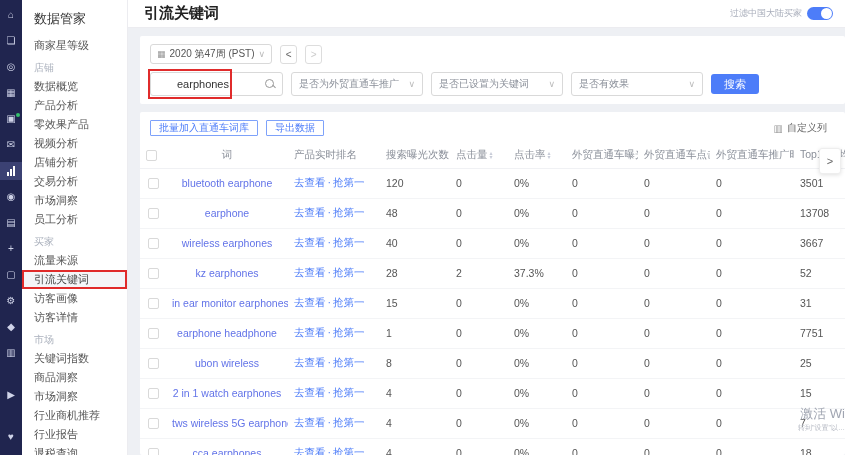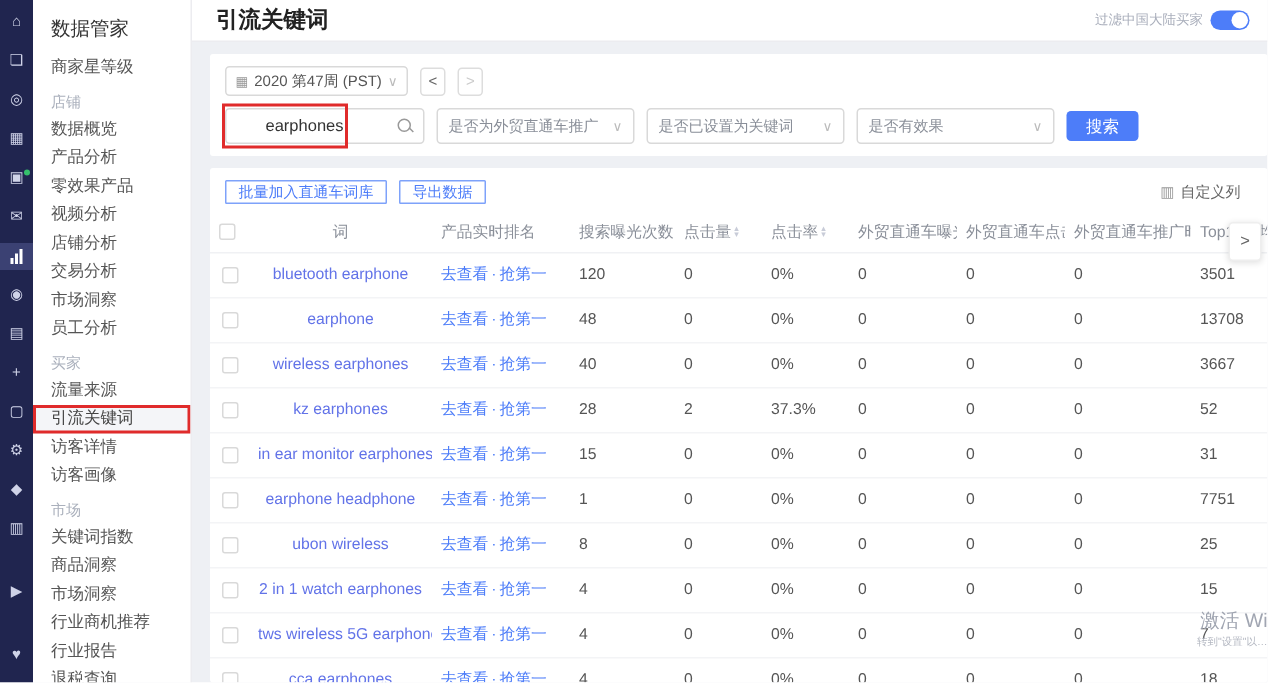--- a/index.html
+++ b/index.html
@@ -145,22 +145,22 @@
         <div class="sb-item">产品分析</div>
         <div class="sb-item">零效果产品</div>
         <div class="sb-item">视频分析</div>
         <div class="sb-item">店铺分析</div>
         <div class="sb-item">交易分析</div>
         <div class="sb-item">市场洞察</div>
         <div class="sb-item">员工分析</div>
         <div class="sb-group-header">买家</div>
         <div class="sb-item">流量来源</div>
         <div class="sb-item active">引流关键词</div>
+        <div class="sb-item">访客画像</div>
         <div class="sb-item">访客详情</div>
-        <div class="sb-item">访客画像</div>
         <div class="sb-group-header">市场</div>
         <div class="sb-item">关键词指数</div>
         <div class="sb-item">商品洞察</div>
         <div class="sb-item">市场洞察</div>
         <div class="sb-item">行业商机推荐</div>
         <div class="sb-item">行业报告</div>
         <div class="sb-item">退税查询</div>
       </div>
   </div>
 

